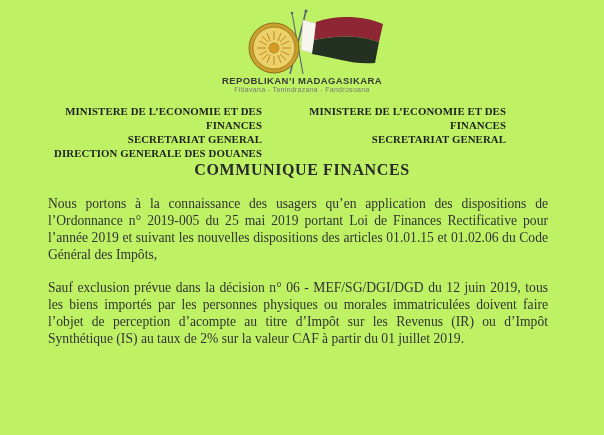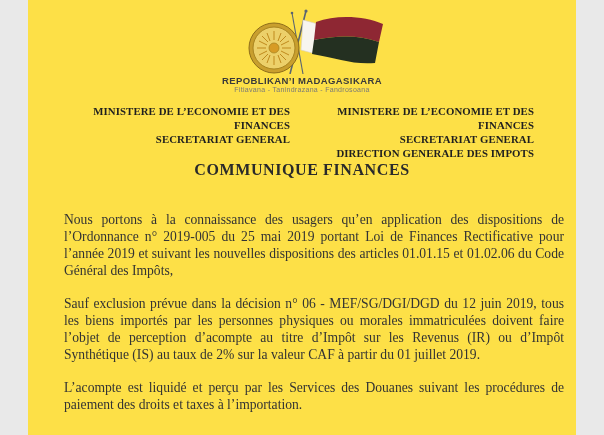--- a/index.html
+++ b/index.html
@@ -1,22 +1,22 @@
 <!DOCTYPE html>
 <html><head>
 <meta charset="utf-8">
 <style>
   * { margin: 0; padding: 0; box-sizing: border-box; }
   html, body { background: #e9e9e9; }
   .page {
     position: relative;
-    width: 548px;
+    width: 604px;
     height: 435px;
     margin: 0 auto;
-    background: #fde047;
+    background: #bef264;
     font-family: "Liberation Serif", serif;
     color: #2f2f2f;
     overflow: hidden;
   }
 
   
   .emblem {
     position: absolute;
     top: 8px;
     left: 0;
@@ -65,27 +65,26 @@
     font-size: 16px;
     font-weight: bold;
     letter-spacing: 0.6px;
     color: #2a2a2a;
   }
 
   
   .doc-body {
     position: absolute;
     top: 195px;
-    left: 36px;
+    left: 48px;
     width: 500px;
     font-size: 13.6px;
     line-height: 17px;
     text-align: justify;
     color: #333333;
-    margin-top: 16px;
   }
   .doc-body p { margin-bottom: 16px; }
 </style>
 </head>
 <body>
 
 <div class="page">
 
   <div class="emblem">
     <svg width="200" height="66" viewBox="0 0 200 66">
@@ -127,28 +126,27 @@
         <circle cx="72" cy="40" r="5" fill="#d79b25" stroke="#a9841f" stroke-width="0.8"></circle>
       </g>
     </svg>
     <div class="country">REPOBLIKAN’I MADAGASIKARA</div>
     <div class="motto">Fitiavana - Tanindrazana - Fandrosoana</div>
   </div>
 
   <div class="letterhead-col letterhead-left">
     <div>MINISTERE DE L’ECONOMIE ET DES FINANCES</div>
     <div>SECRETARIAT GENERAL</div>
+    <div>DIRECTION GENERALE DES DOUANES</div>
   </div>
   <div class="letterhead-col letterhead-right">
     <div>MINISTERE DE L’ECONOMIE ET DES FINANCES</div>
     <div>SECRETARIAT GENERAL</div>
-    <div>DIRECTION GENERALE DES IMPOTS</div>
   </div>
 
   <div class="doc-title">COMMUNIQUE FINANCES</div>
 
   <div class="doc-body">
     <p>Nous portons à la connaissance des usagers qu’en application des dispositions de l’Ordonnance n° 2019-005 du 25 mai 2019 portant Loi de Finances Rectificative pour l’année 2019 et suivant les nouvelles dispositions des articles 01.01.15 et 01.02.06 du Code Général des Impôts,</p>
     <p>Sauf exclusion prévue dans la décision n° 06 - MEF/SG/DGI/DGD du 12 juin 2019, tous les biens importés par les personnes physiques ou morales immatriculées doivent faire l’objet de perception d’acompte au titre d’Impôt sur les Revenus (IR) ou d’Impôt Synthétique (IS) au taux de 2% sur la valeur CAF à partir du 01 juillet 2019.</p>
-    <p>L’acompte est liquidé et perçu par les Services des Douanes suivant les procédures de paiement des droits et taxes à l’importation.</p>
   </div>
 
 </div>
 
 </body></html>

